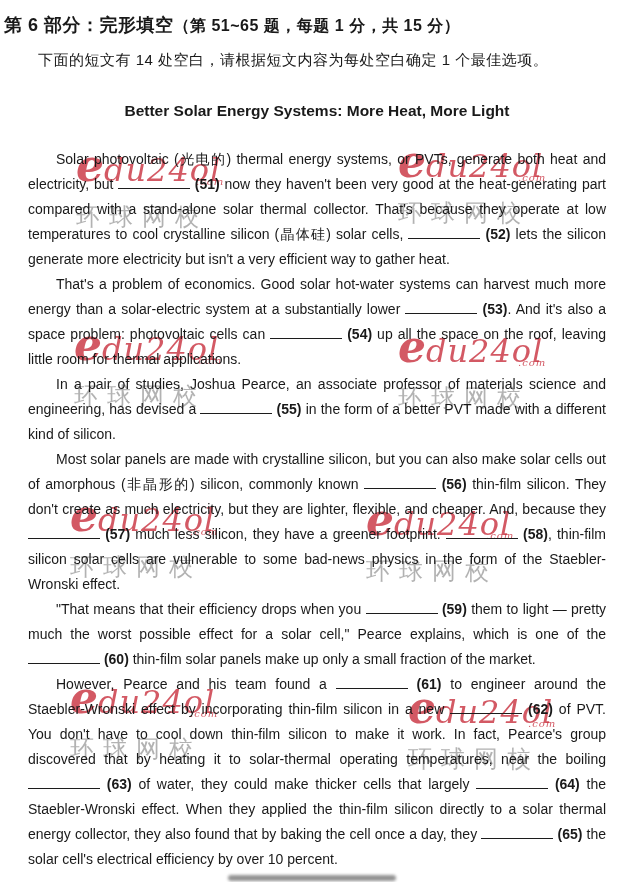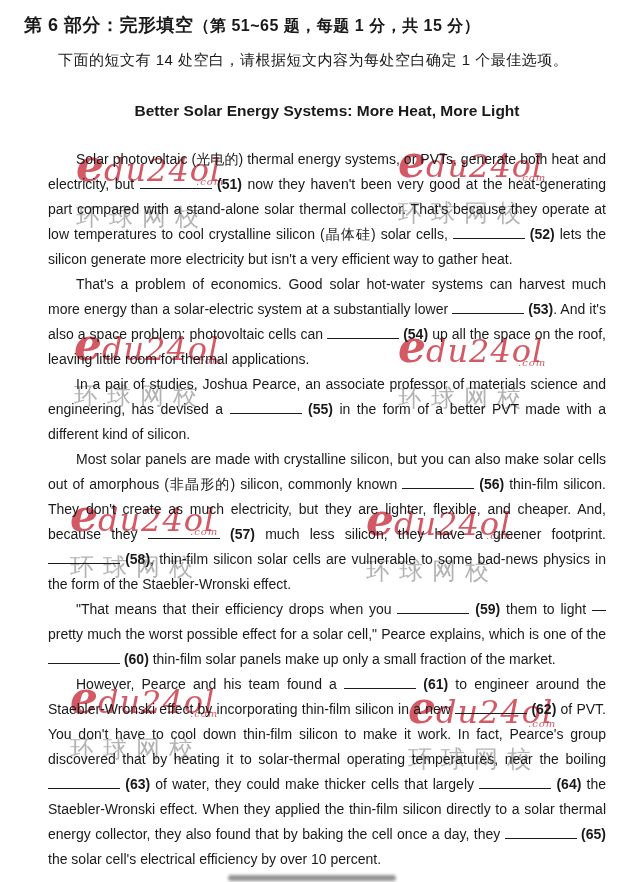--- a/index.html
+++ b/index.html
@@ -5,21 +5,21 @@
   html, body { margin:0; padding:0; }
   body {
     width:620px; height:882px; background:#ffffff;
     font-family:"Liberation Sans","DejaVu Sans",sans-serif;
     color:#191919;
   }
   .page {
     position:relative; width:620px; height:882px; overflow:hidden; background:#ffffff;
   }
   .content {
-    position:relative; z-index:1; padding:12px 14px 0 48px;
+    position:relative; z-index:1; padding:12px 14px 0 28px;
   }
   .section-header {
     margin-left:-24px; font-weight:bold; font-size:18px; line-height:26px;
     letter-spacing:0.5px; white-space:nowrap;
   }
   .section-detail { font-size:16px; font-weight:bold; }
   .instructions {
     margin:10px 0 0 10px; font-size:15px; line-height:22px; letter-spacing:0.5px;
   }
   .article-title {

